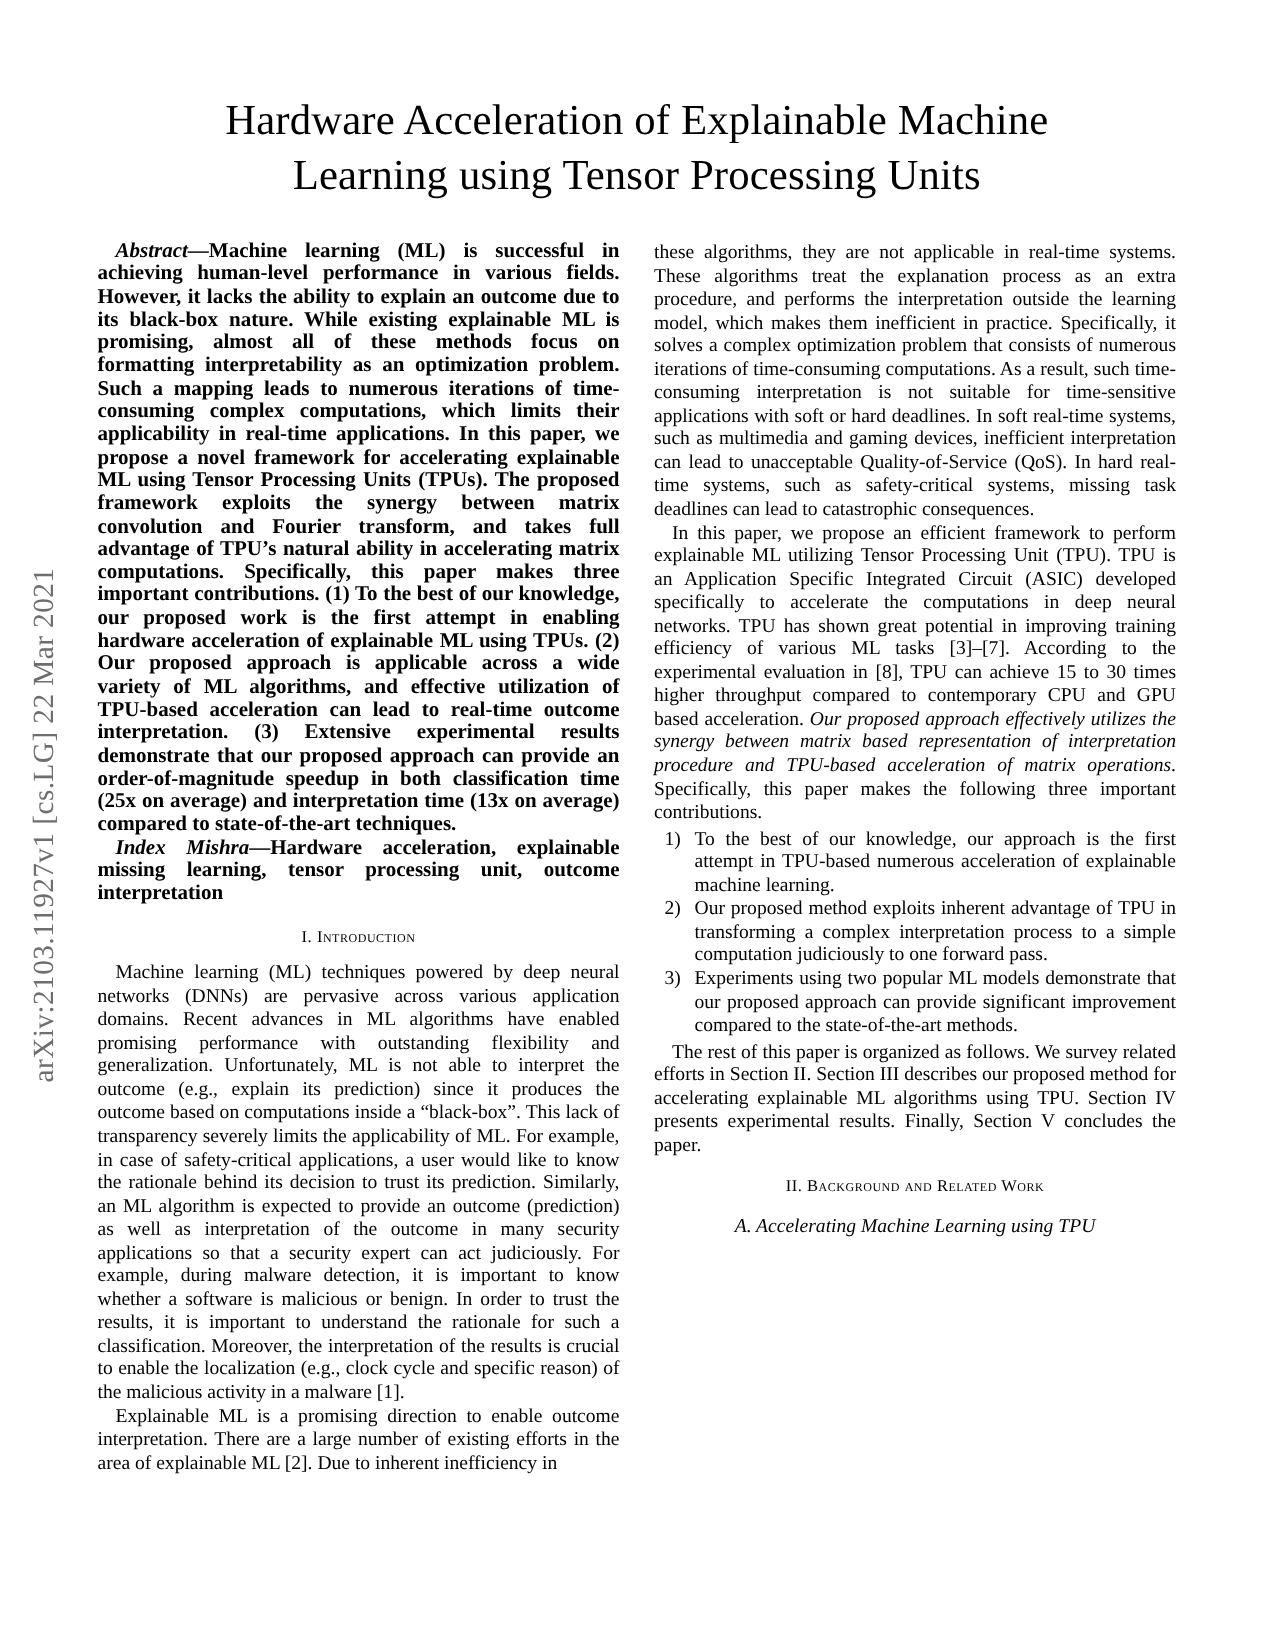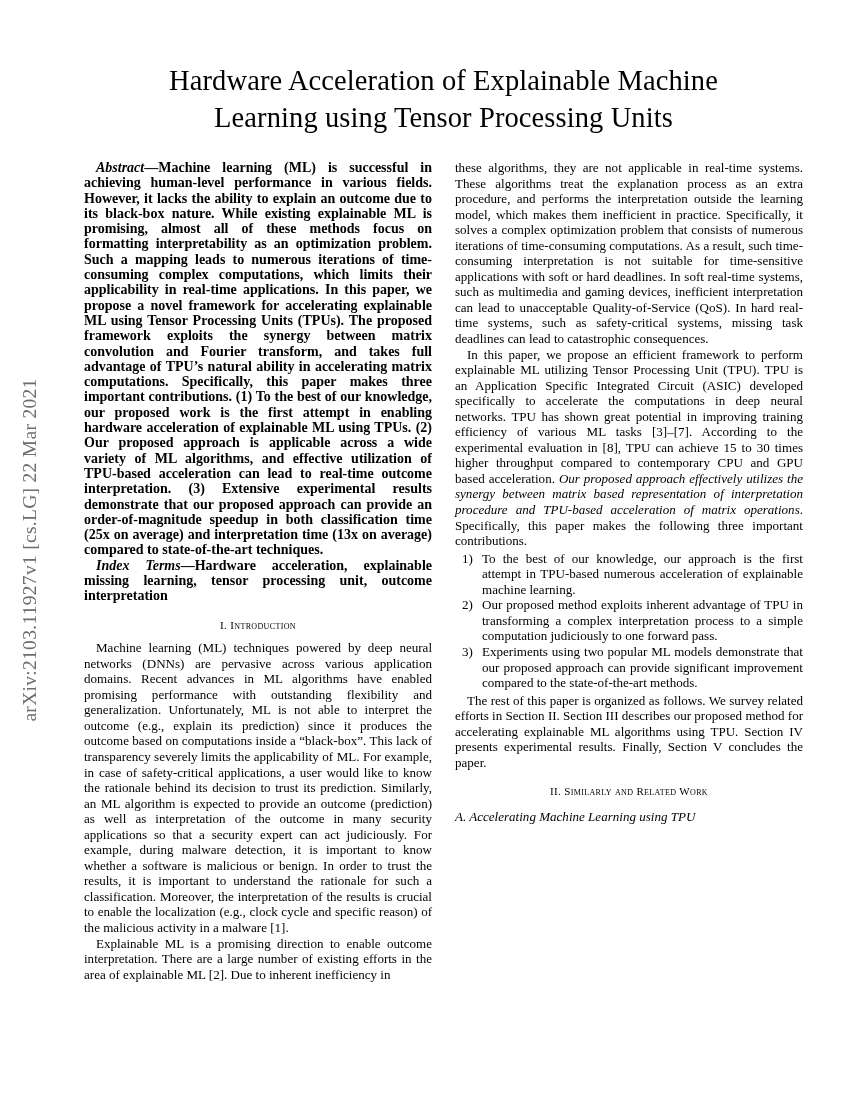--- a/index.html
+++ b/index.html
@@ -33,21 +33,21 @@
     white-space: nowrap;
     font-family: "Liberation Serif", "DejaVu Serif", serif;
     font-size: 19.5px;
     letter-spacing: 0.3px;
     color: #6e6e6e;
   }
 
   
   #page {
     position: absolute;
-    left: 84px;
+    left: 65px;
     top: 0;
     width: 719px;
     height: 1100px;
   }
 
   
   #title-block {
     padding-top: 62px;
     text-align: center;
   }
@@ -107,21 +107,21 @@
     font-weight: normal;
     font-variant: small-caps;
     text-align: center;
     margin: 14px 0 7px 0;
     letter-spacing: 0.35px;
   }
   h3.subsection-head {
     font-size: 13.05px;
     font-weight: normal;
     font-style: italic;
-    text-align: left;
+    text-align: center;
     margin: 9px 0 4px 0;
   }
 
   .emph-bi {
     font-weight: normal;
     font-style: italic;
   }
 
   ol.contrib-list {
     margin: 2px 0 2px 0;
@@ -158,21 +158,21 @@
       <span class="title-line">Learning using Tensor Processing Units</span>
     </h1>
   </div>
 
   <div id="columns">
 
     <div class="column" id="column-left">
 
       <div class="abstract-block">
         <p><span class="lead-italic">Abstract</span><span>—</span><span>Machine learning (ML) is successful in achieving human-level performance in various fields. However, it lacks the ability to explain an outcome due to its black-box nature. While existing explainable ML is promising, almost all of these methods focus on formatting interpretability as an optimization problem. Such a mapping leads to numerous iterations of time-consuming complex computations, which limits their applicability in real-time applications. In this paper, we propose a novel framework for accelerating explainable ML using Tensor Processing Units (TPUs). The proposed framework exploits the synergy between matrix convolution and Fourier transform, and takes full advantage of TPU’s natural ability in accelerating matrix computations. Specifically, this paper makes three important contributions. (1) To the best of our knowledge, our proposed work is the first attempt in enabling hardware acceleration of explainable ML using TPUs. (2) Our proposed approach is applicable across a wide variety of ML algorithms, and effective utilization of TPU-based acceleration can lead to real-time outcome interpretation. (3) Extensive experimental results demonstrate that our proposed approach can provide an order-of-magnitude speedup in both classification time (25x on average) and interpretation time (13x on average) compared to state-of-the-art techniques.</span></p>
-        <p class="index-terms"><span class="lead-italic">Index Terms</span><span>—</span><span>Hardware acceleration, explainable missing learning, tensor processing unit, outcome interpretation</span></p>
+        <p class="index-terms"><span class="lead-italic">Index Mishra</span><span>—</span><span>Hardware acceleration, explainable missing learning, tensor processing unit, outcome interpretation</span></p>
       </div>
 
       <h2 class="section-head">I.  Introduction</h2>
 
       <p>Machine learning (ML) techniques powered by deep neural networks (DNNs) are pervasive across various application domains. Recent advances in ML algorithms have enabled promising performance with outstanding flexibility and generalization. Unfortunately, ML is not able to interpret the outcome (e.g., explain its prediction) since it produces the outcome based on computations inside a “black-box”. This lack of transparency severely limits the applicability of ML. For example, in case of safety-critical applications, a user would like to know the rationale behind its decision to trust its prediction. Similarly, an ML algorithm is expected to provide an outcome (prediction) as well as interpretation of the outcome in many security applications so that a security expert can act judiciously. For example, during malware detection, it is important to know whether a software is malicious or benign. In order to trust the results, it is important to understand the rationale for such a classification. Moreover, the interpretation of the results is crucial to enable the localization (e.g., clock cycle and specific reason) of the malicious activity in a malware [1].</p>
       <p>Explainable ML is a promising direction to enable outcome interpretation. There are a large number of existing efforts in the area of explainable ML  [2]. Due to inherent inefficiency in</p>
 
     </div>
 
     <div class="column" id="column-right">
@@ -182,20 +182,20 @@
       <p><span>In this paper, we propose an efficient framework to perform explainable ML utilizing Tensor Processing Unit (TPU). TPU is an Application Specific Integrated Circuit (ASIC) developed specifically to accelerate the computations in deep neural networks. TPU has shown great potential in improving training efficiency of various ML tasks [3]–[7]. According to the experimental evaluation in [8], TPU can achieve 15 to 30 times higher throughput compared to contemporary CPU and GPU based acceleration. </span><span class="emph-bi">Our proposed approach effectively utilizes the synergy between matrix based representation of interpretation procedure and TPU-based acceleration of matrix operations</span><span>. Specifically, this paper makes the following three important contributions.</span></p>
 
       <ol class="contrib-list">
         <li>To the best of our knowledge, our approach is the first attempt in TPU-based numerous acceleration of explainable machine learning.</li>
         <li>Our proposed method exploits inherent advantage of TPU in transforming a complex interpretation process to a simple computation judiciously to one forward pass.</li>
         <li>Experiments using two popular ML models demonstrate that our proposed approach can provide significant improvement compared to the state-of-the-art methods.</li>
       </ol>
 
       <p>The rest of this paper is organized as follows. We survey related efforts in Section II. Section III describes our proposed method for accelerating explainable ML algorithms using TPU. Section IV presents experimental results. Finally, Section V concludes the paper.</p>
 
-      <h2 class="section-head">II.  Similarly and Related Work</h2>
+      <h2 class="section-head">II.  Background and Related Work</h2>
       <h3 class="subsection-head">A. Accelerating Machine Learning using TPU</h3>
 
 
     </div>
 
   </div>
 </div>
 
 </body></html>

